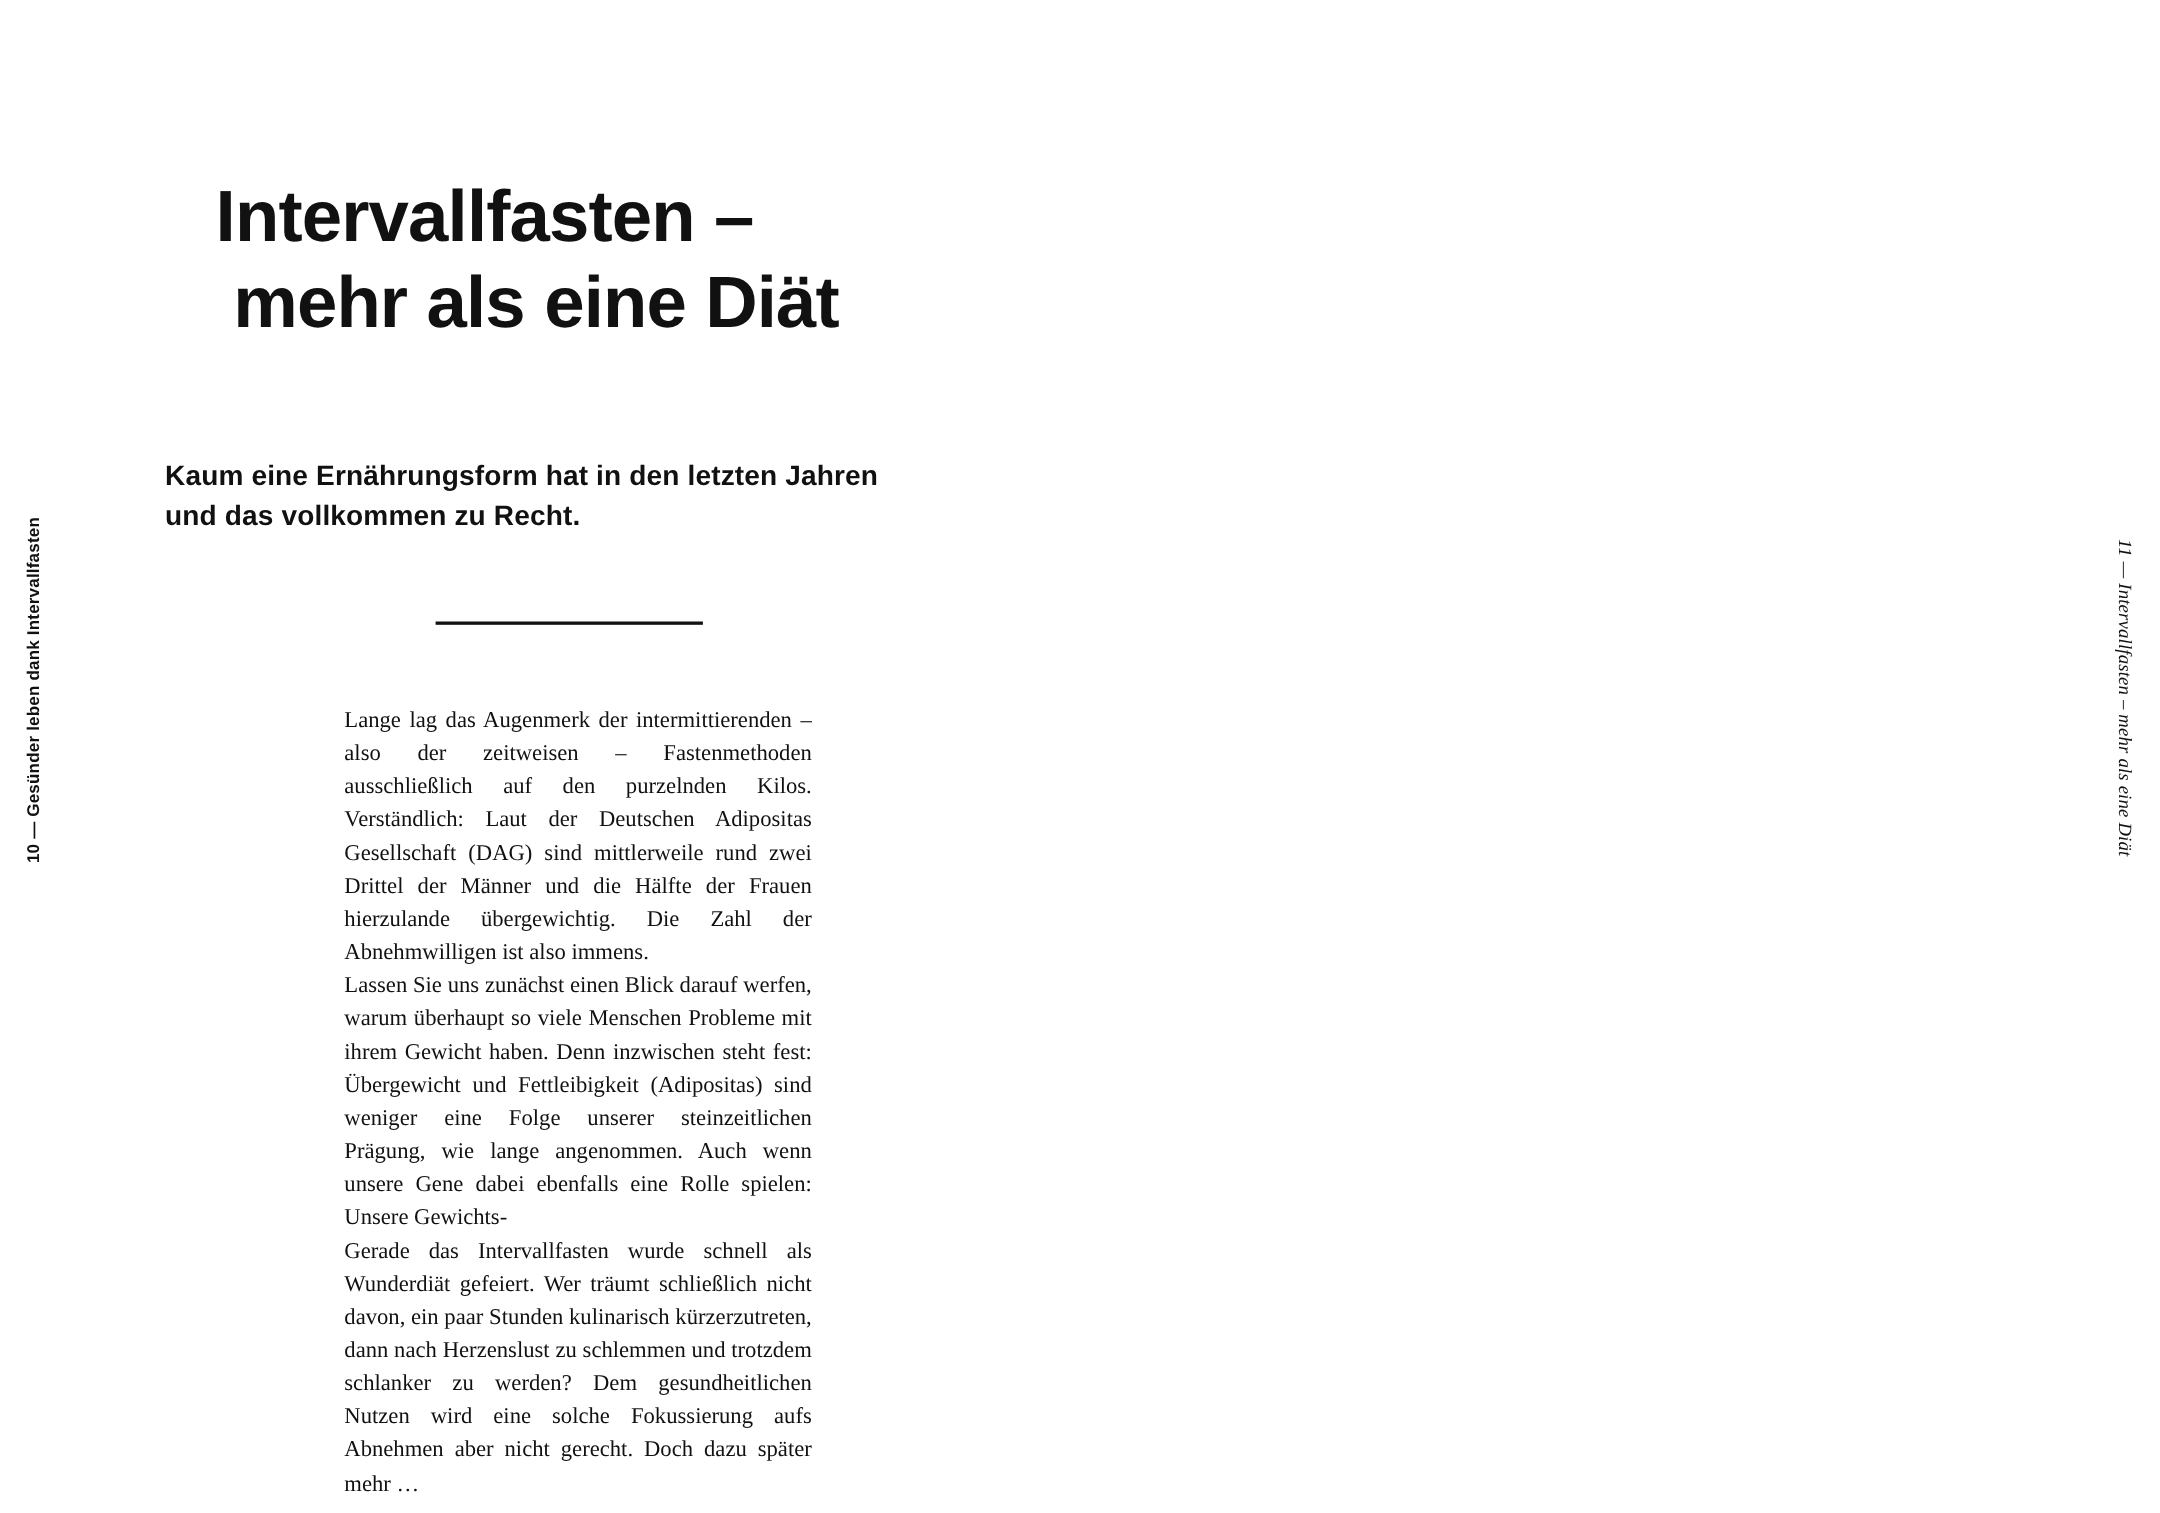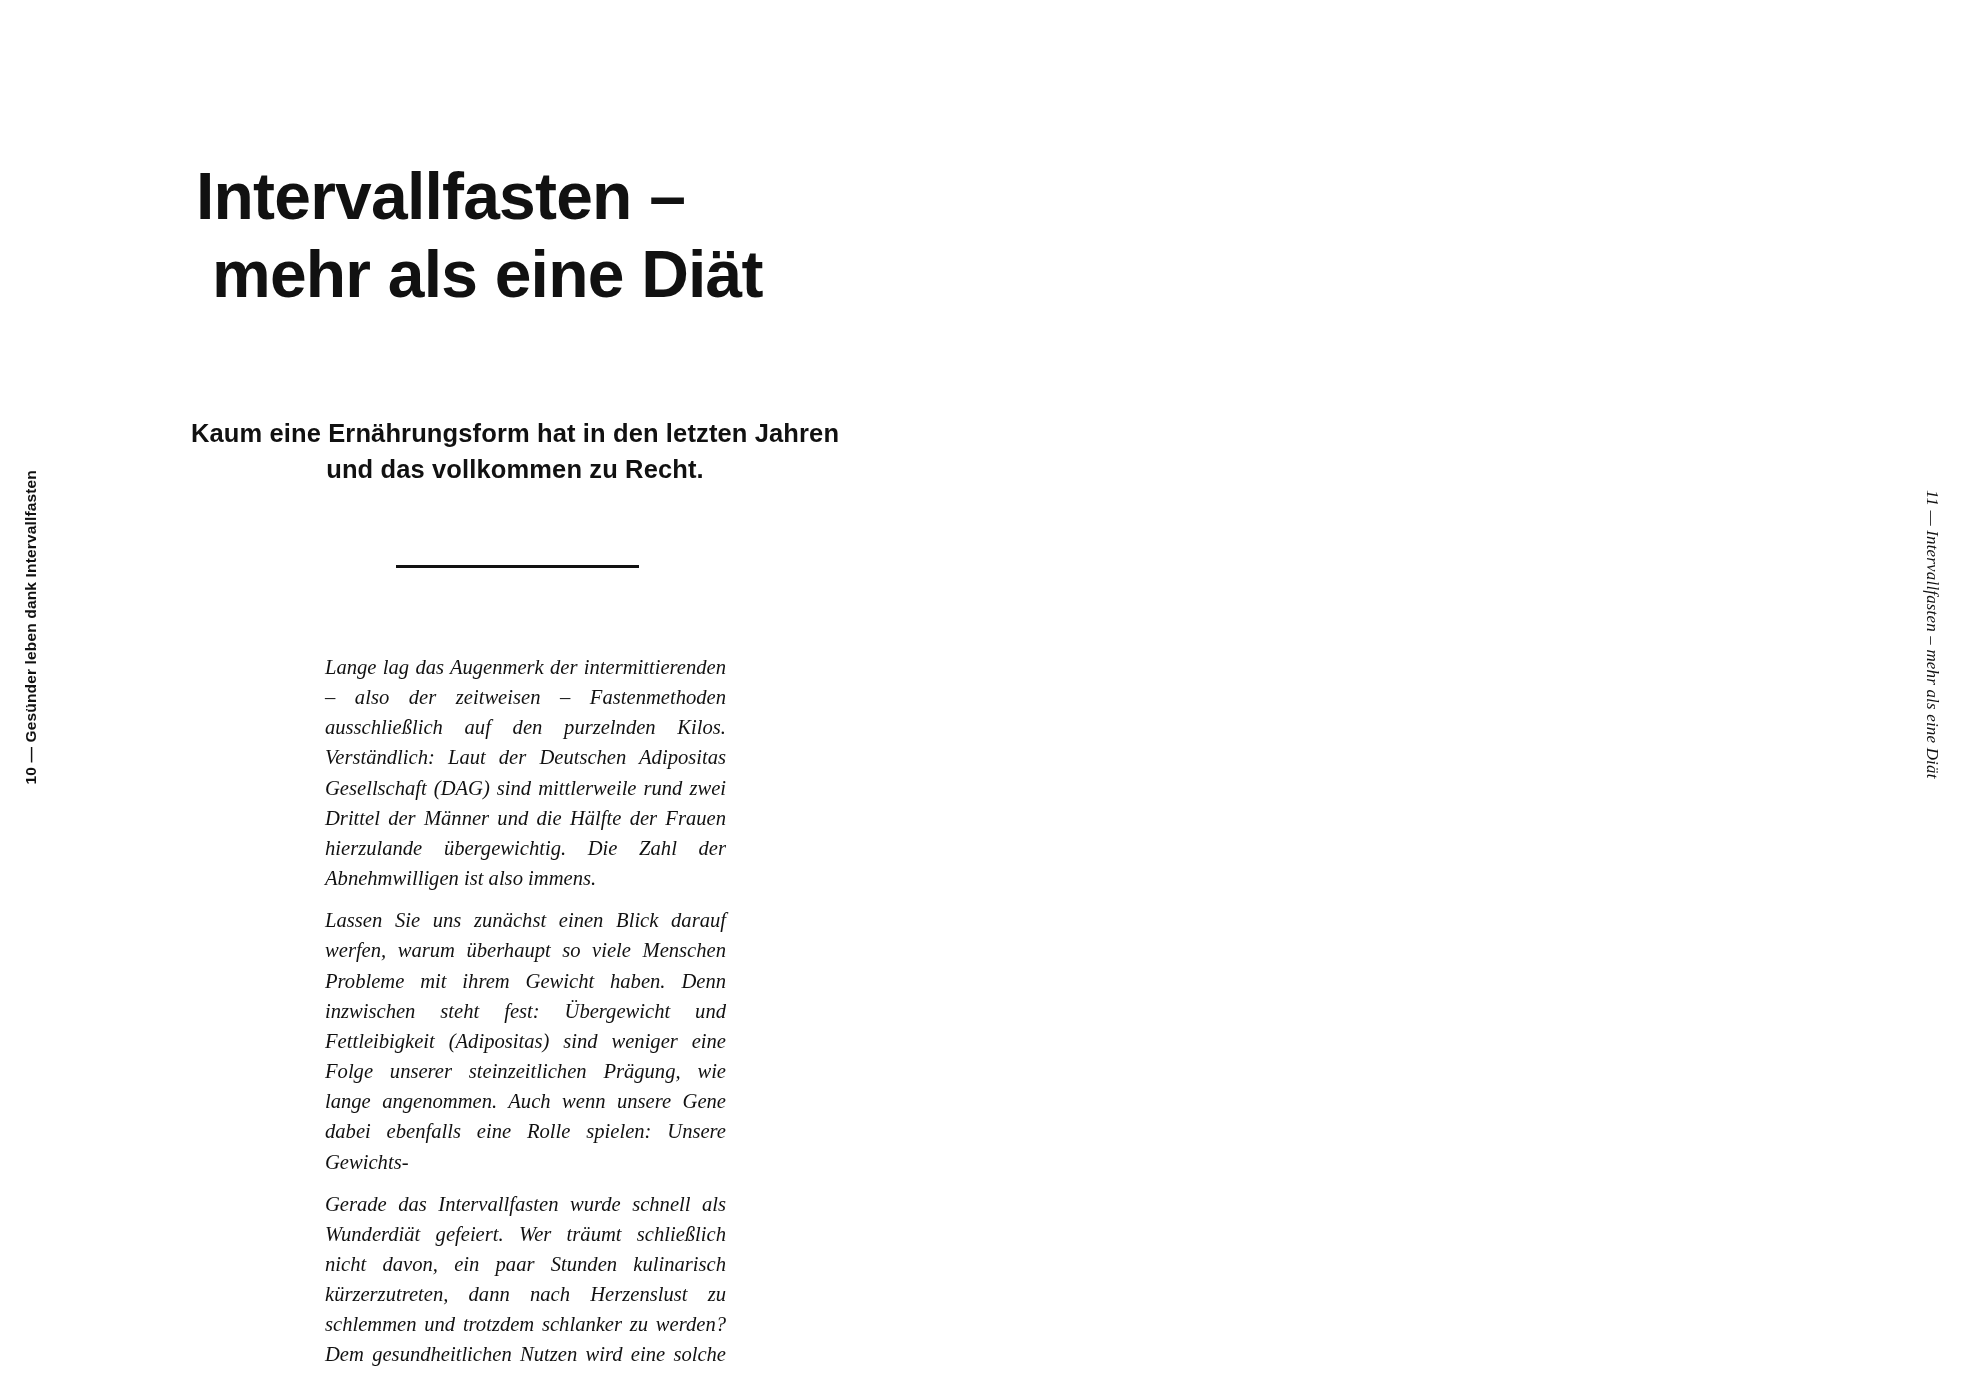--- a/index.html
+++ b/index.html
@@ -63,21 +63,20 @@
     color: #111111;
   }
   #headline .line { display: block; white-space: nowrap; }
   #headline .line2 { margin-left: 16px; }
 
   #standfirst {
     position: absolute;
     left: 150px;
     top: 415px;
     width: 730px;
-    text-align: center;
     font-family: "Liberation Sans", sans-serif;
     font-weight: bold;
     font-size: 25.5px;
     line-height: 1.42;
     letter-spacing: 0.005em;
     color: #111111;
   }
   #standfirst .line { display: block; }
 
   #rule {
@@ -94,21 +93,21 @@
     left: 313px;
     top: 640px;
     width: 425px;
     font-family: "Liberation Serif", serif;
     font-size: 20.6px;
     line-height: 1.465;
     text-align: justify;
     color: #111111;
     hyphens: manual;
   }
-  #left-body p { margin: 12px; text-indent: 0; font-style: italic; }
+  #left-body p { margin: 0; text-indent: 0; }
 
   
   #right-page {
     position: absolute;
     left: 1054px; top: 0;
     width: 910px; height: 1375px;
     background: #ffffff;
   }
 </style>
 </head>

